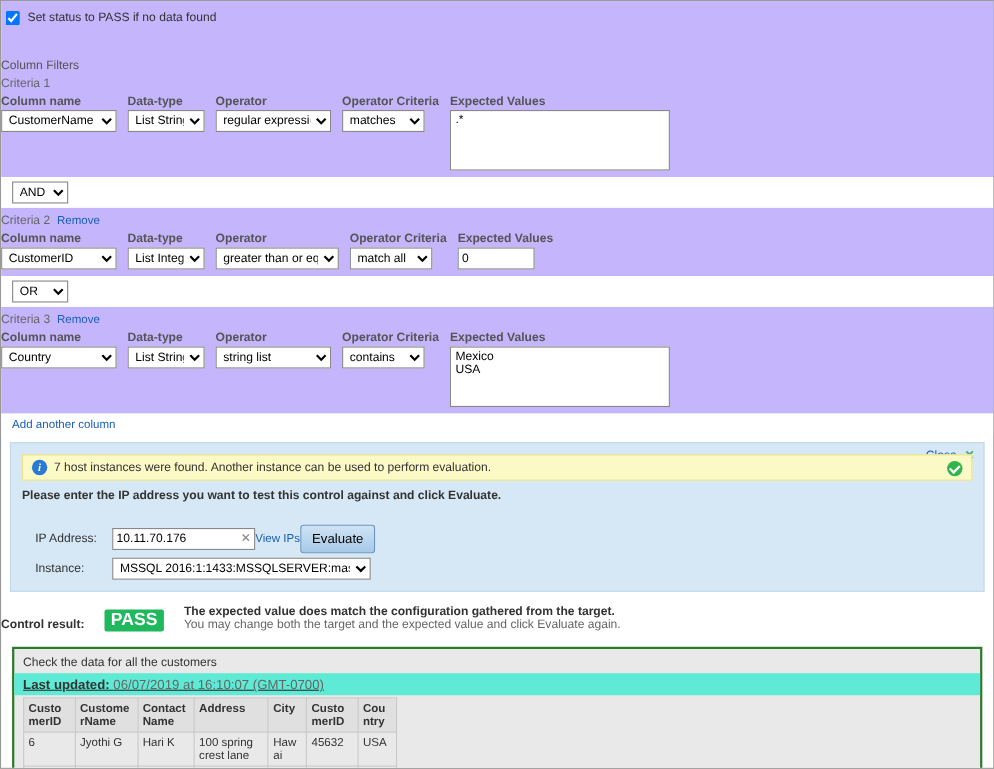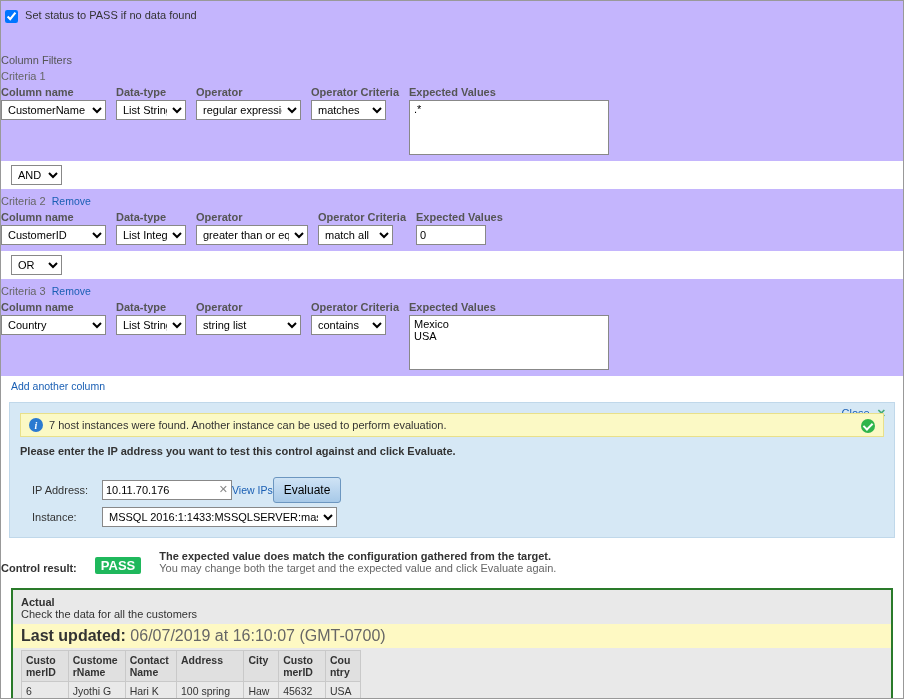--- a/index.html
+++ b/index.html
@@ -32,29 +32,29 @@
   .small-link { color: #1a5fb4; font-size: 10.5px; cursor: pointer; }
   .bold { font-weight: bold; }
   .btn-eval {
     background: linear-gradient(#cfe3f5, #a7c9e8);
     border: 1px solid #6c96c0;
     border-radius: 3px;
     padding: 5px 10px;
     font-size: 12px;
     cursor: pointer;
   }
-  .pass-badge { background: #1fb85c; color: #fff; padding: 1px 6px; font-size: 13px; font-weight: bold; border-radius: 2px; }
+  .pass-badge { background: #1fb85c; color: #fff; padding: 1px 6px; font-size: 16px; font-weight: bold; border-radius: 2px; }
   .close-top { position: absolute; top: 4px; right: 8px; color: #1a5fb4; font-size: 11px; cursor: pointer; }
   .info-icon-circle { width:14px; height:14px; border-radius:50%; background:#2a7ad1; color:#fff; font-size:10px; font-weight:bold; display:inline-flex; align-items:center; justify-content:center; font-style: italic; font-family: Georgia, serif;}
   .check-icon-circle { width:14px; height:14px; border-radius:50%; background:#2fb54b; display:inline-flex; align-items:center; justify-content:center; position:absolute; right:8px; top:5px;}
   .check-icon-circle::after { content:""; width:4px; height:7px; border:solid #fff; border-width:0 2px 2px 0; transform: rotate(45deg); margin-bottom:2px;}
   .x-icon { color:#4a7; font-weight:bold; margin-left:4px; }
   .actual-box { border: 2px solid #2a7a2a; margin: 8px 10px 0 10px; background: #e9e9e9; padding: 0; }
   .actual-head { padding: 6px 8px 4px 8px; }
-  .lastupdated { background: #fef9c3; padding: 3px 8px; font-size: 16px; }
+  .lastupdated { background: #5eead4; padding: 3px 8px; font-size: 12px; text-decoration: underline; }
   table.result { border-collapse: collapse; width: 340px; margin: 2px 8px 0 8px; font-size: 10.5px; }
   table.result th, table.result td { border: 1px solid #c9c9c9; padding: 3px 4px; text-align: left; vertical-align: top; word-break: break-word; }
   table.result th { background: #e0e0e0; font-weight: normal; color: #333; }
   table.result th { font-weight: bold; }
   .ip-row { display:flex; align-items:center; gap:0; margin:4px 12px;}
   .ip-row .lbl { width: 70px; }
   .clear-x { position:absolute; right:4px; top:3px; color:#888; cursor:pointer; font-size:11px;}
   .ip-wrap { position:relative; display:inline-block;}
   .conj-sel { width: 51px; }
   .cb { margin-right:4px; vertical-align:middle;}
@@ -194,21 +194,20 @@
   <span class="bold">Control result:</span>
   <span class="pass-badge">PASS</span>
   <div>
     <div class="bold">The expected value does match the configuration gathered from the target.</div>
     <div class="muted">You may change both the target and the expected value and click Evaluate again.</div>
   </div>
 </div>
 
 <div class="actual-box">
   <div class="actual-head">
-    <div class="bold">Actual</div>
     <div>Check the data for all the customers</div>
   </div>
   <div class="lastupdated">
     <span class="bold">Last updated:</span>
     <span class="muted">06/07/2019 at 16:10:07 (GMT-0700)</span>
   </div>
   <table class="result">
     <thead>
         <tr id="thead-row">
           <th>CustomerID</th>

